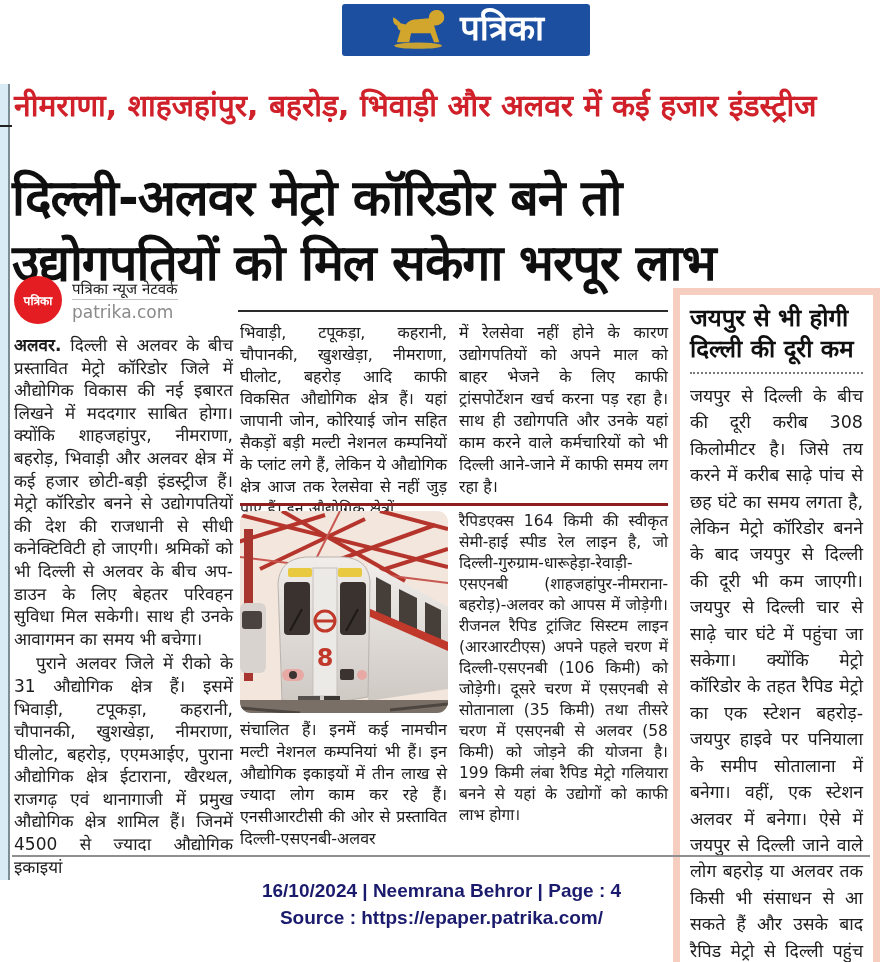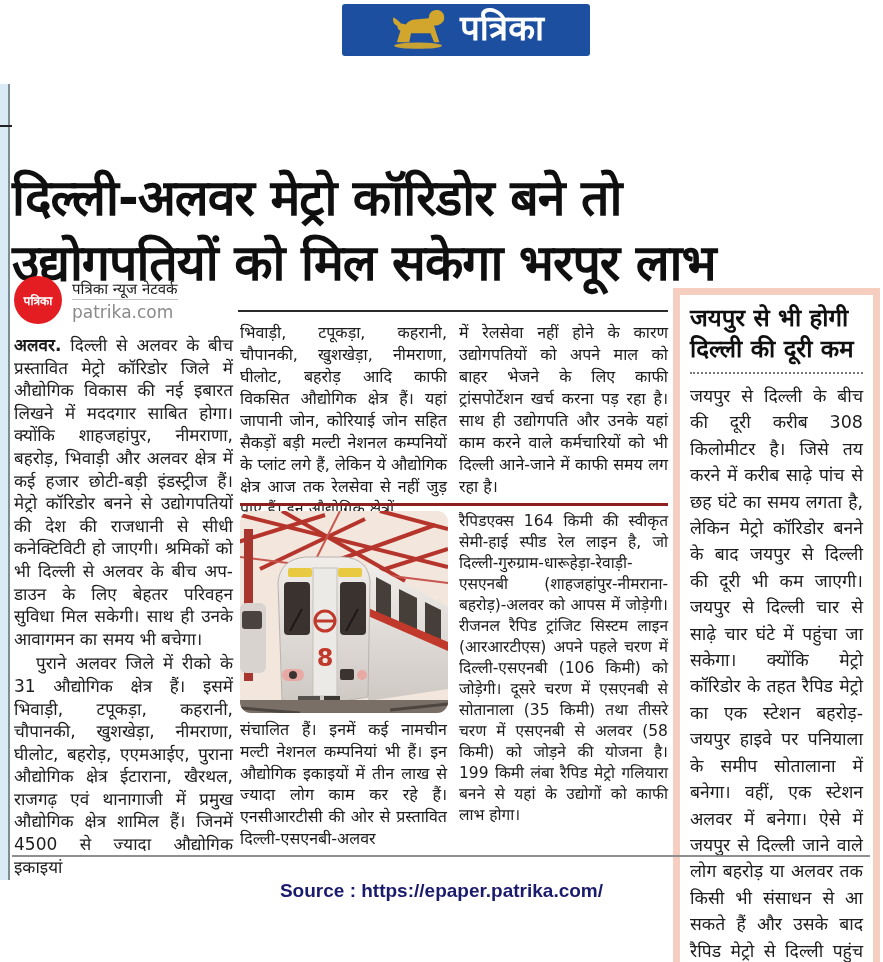--- a/index.html
+++ b/index.html
@@ -83,20 +83,21 @@
         <g fill="#d2a62c">
           <ellipse cx="34" cy="44" rx="27" ry="3.5" opacity="0.95"></ellipse>
           <path d="M10 40 L14 27 Q8 24 12 18 L20 20 Q24 14 34 14 L46 13 Q46 6 52 4 Q60 2 63 9 Q65 15 60 19 Q56 22 52 21 L54 28 L58 40 L52 40 L48 30 L26 30 L24 40 Z"></path>
           <path d="M12 22 Q4 20 6 12 Q10 14 14 18 Z"></path>
         </g>
       </svg>
     </span>
     <span class="brand">पत्रिका</span>
   </div>
 
+  <div class="kicker">नीमराणा, शाहजहांपुर, बहरोड़, भिवाड़ी और अलवर में कई हजार इंडस्ट्रीज</div>
 
   <h1 class="headline">
     <span>दिल्ली-अलवर मेट्रो कॉरिडोर बने तो</span><br>
     <span>उद्योगपतियों को मिल सकेगा भरपूर लाभ</span>
   </h1>
 
   <div class="byline">
     <span class="byline-circle">पत्रिका</span>
     <span>
       <span class="byline-network">पत्रिका न्यूज नेटवर्क</span>
@@ -183,16 +184,17 @@
       <span>जयपुर से भी होगी</span><br>
       <span>दिल्ली की दूरी कम</span>
     </div>
     <div class="sidebar-dotted"></div>
     <div class="sidebar-body">जयपुर से दिल्ली के बीच की दूरी करीब 308 किलोमीटर है। जिसे तय करने में करीब साढ़े पांच से छह घंटे का समय लगता है, लेकिन मेट्रो कॉरिडोर बनने के बाद जयपुर से दिल्ली की दूरी भी कम जाएगी। जयपुर से दिल्ली चार से साढ़े चार घंटे में पहुंचा जा सकेगा। क्योंकि मेट्रो कॉरिडोर के तहत रैपिड मेट्रो का एक स्टेशन बहरोड़-जयपुर हाइवे पर पनियाला के समीप सोतालाना में बनेगा। वहीं, एक स्टेशन अलवर में बनेगा। ऐसे में जयपुर से दिल्ली जाने वाले लोग बहरोड़ या अलवर तक किसी भी संसाधन से आ सकते हैं और उसके बाद रैपिड मेट्रो से दिल्ली पहुंच सकेंगे।</div>
   </aside>
 
   <div class="bottom-rule"></div>
 
   <div class="footer">
+    <span class="line">16/10/2024 | Neemrana Behror | Page : 4</span>
     <span class="line"><span>Source : </span><a class="source-url">https://epaper.patrika.com/</a></span>
   </div>
 
 </div>
 
 </body></html>

